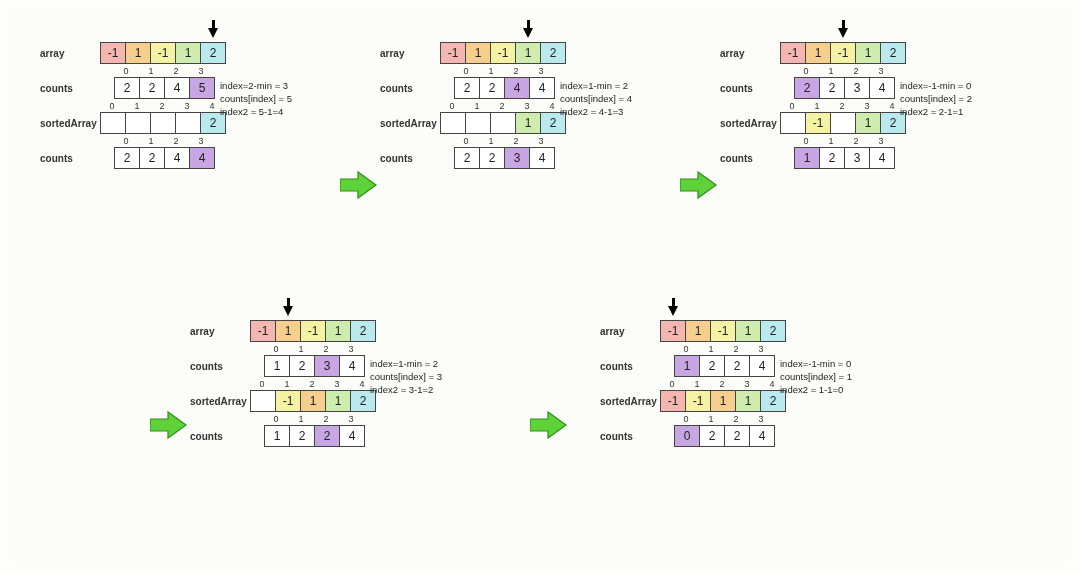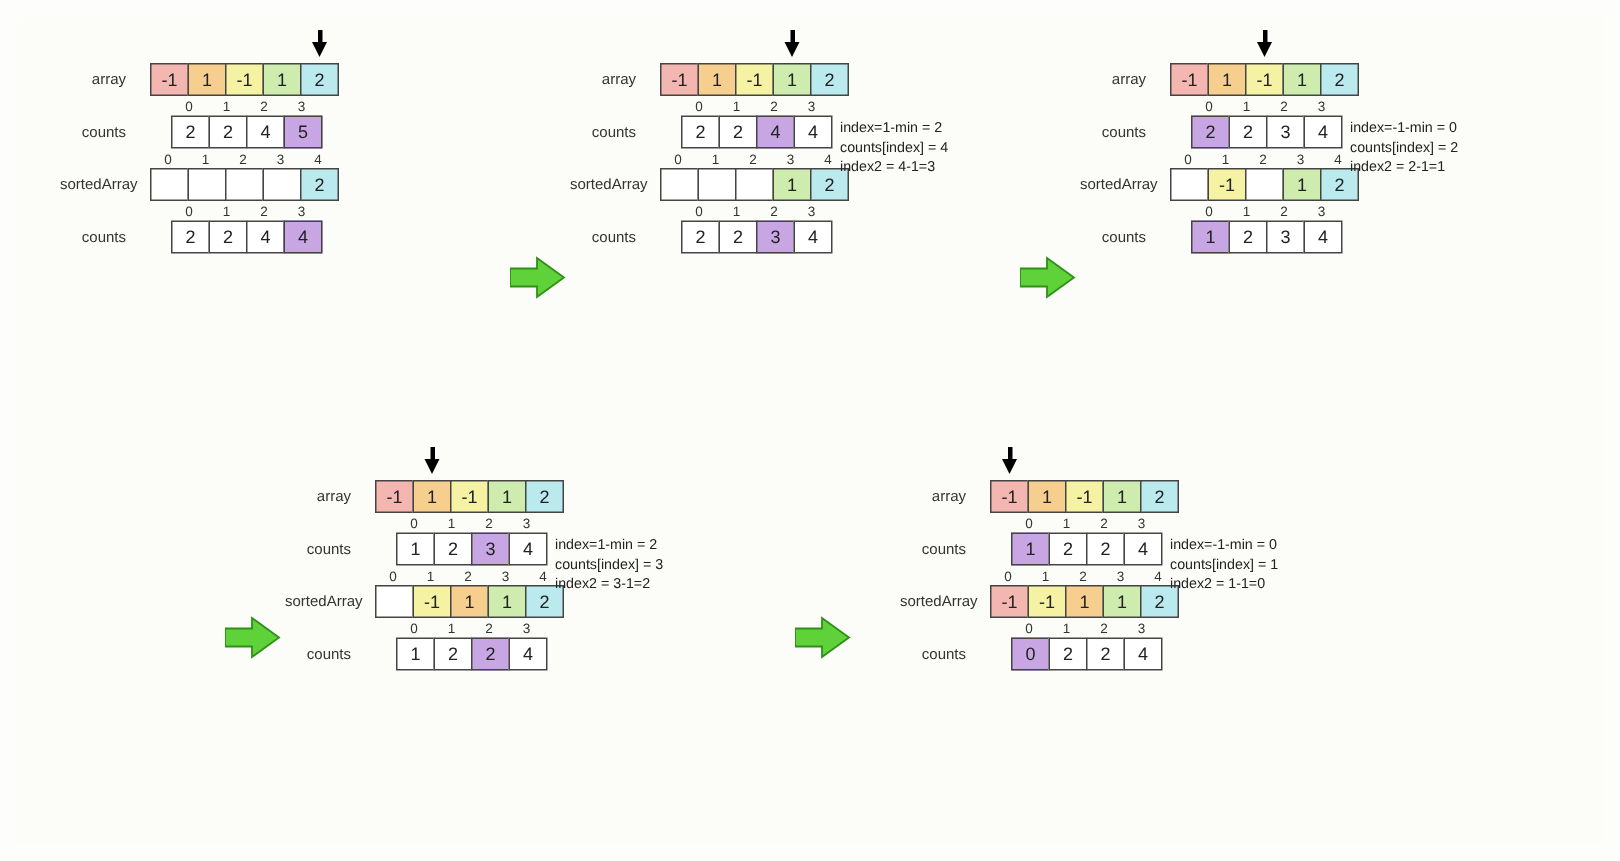--- a/index.html
+++ b/index.html
@@ -44,24 +44,24 @@
   }
 
   .row {
     display: flex;
     align-items: center;
     margin-bottom: 2px;
     position: relative;
   }
   .row-label {
     width: 60px;
-    text-align: right;
     font-size: 10px;
     padding-right: 16px;
     color: #333;
+    font-weight: bold;
   }
   .cells {
     display: flex;
     position: relative;
   }
   .cell {
     width: 26px;
     height: 22px;
     border: 1px solid #444;
     display: flex;
@@ -169,20 +169,21 @@
       <div class="row">
         <div class="row-label">counts</div>
         <div style="width: 14px;"></div>
         <div class="cells">
           <div class="cell">2</div>
           <div class="cell">2</div>
           <div class="cell">4</div>
           <div class="cell c-purple">4</div>
         </div>
       </div>
+      <div class="annot" style="left: 180px; top: 48px;">index=2-min = 3<br>counts[index] = 5<br>index2 = 5-1=4</div>
     </div>
     <div class="step" style="left: 370px; top: 22px;">
       <div class="arrow-down" style="left: 143px; top: -4px;"></div>
       <div style="height: 10px;"></div>
       <div class="row">
         <div class="row-label">array</div>
         <div class="cells">
           <div class="cell c-pink">-1</div>
           <div class="cell c-orange">1</div>
           <div class="cell c-yellow">-1</div>

